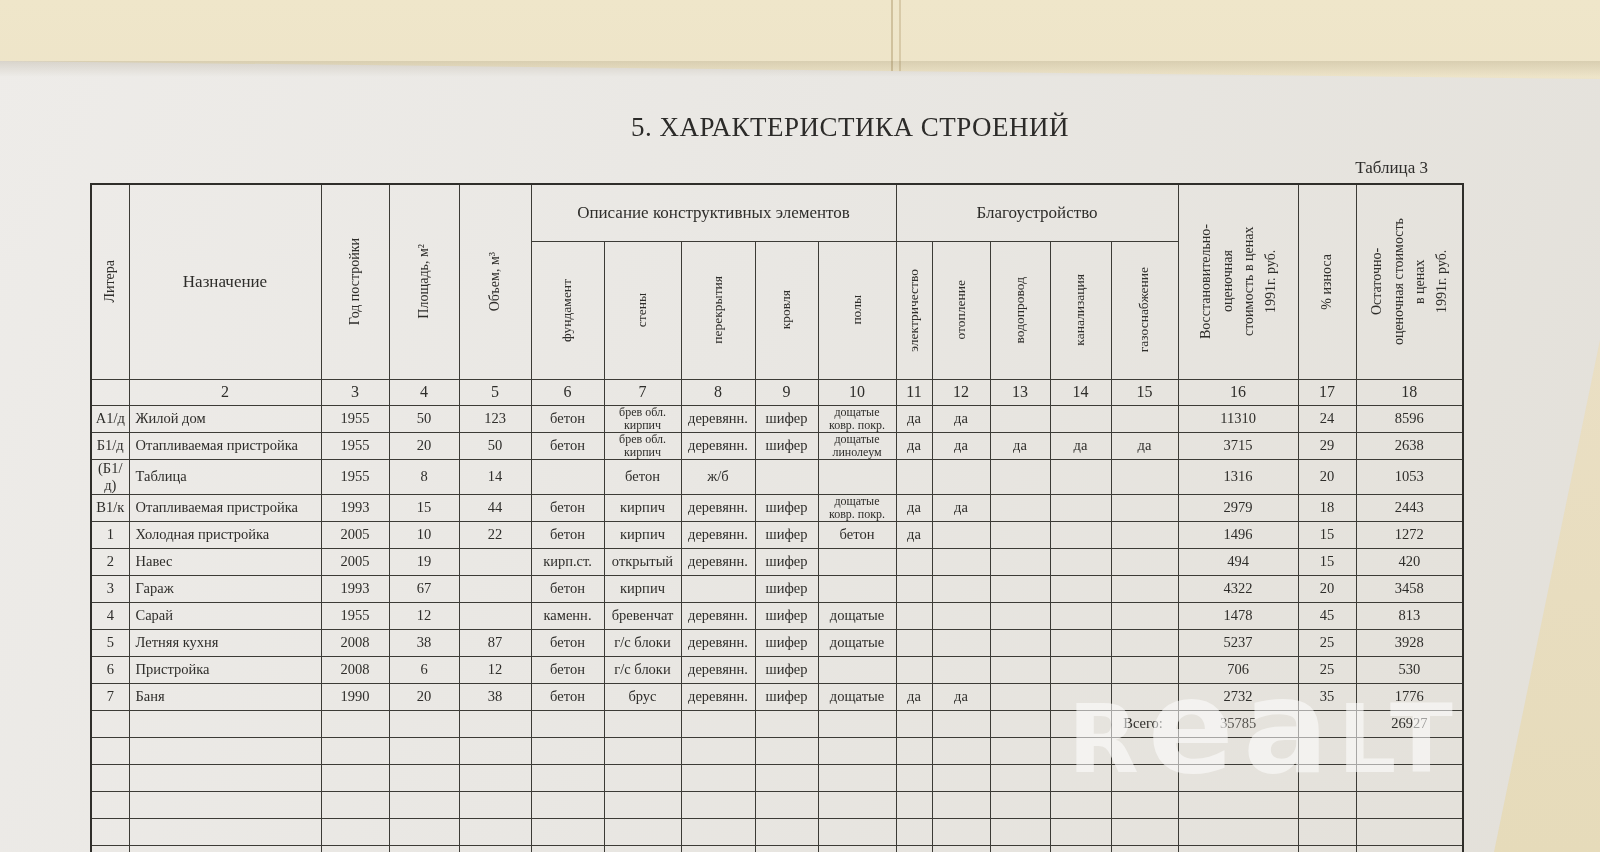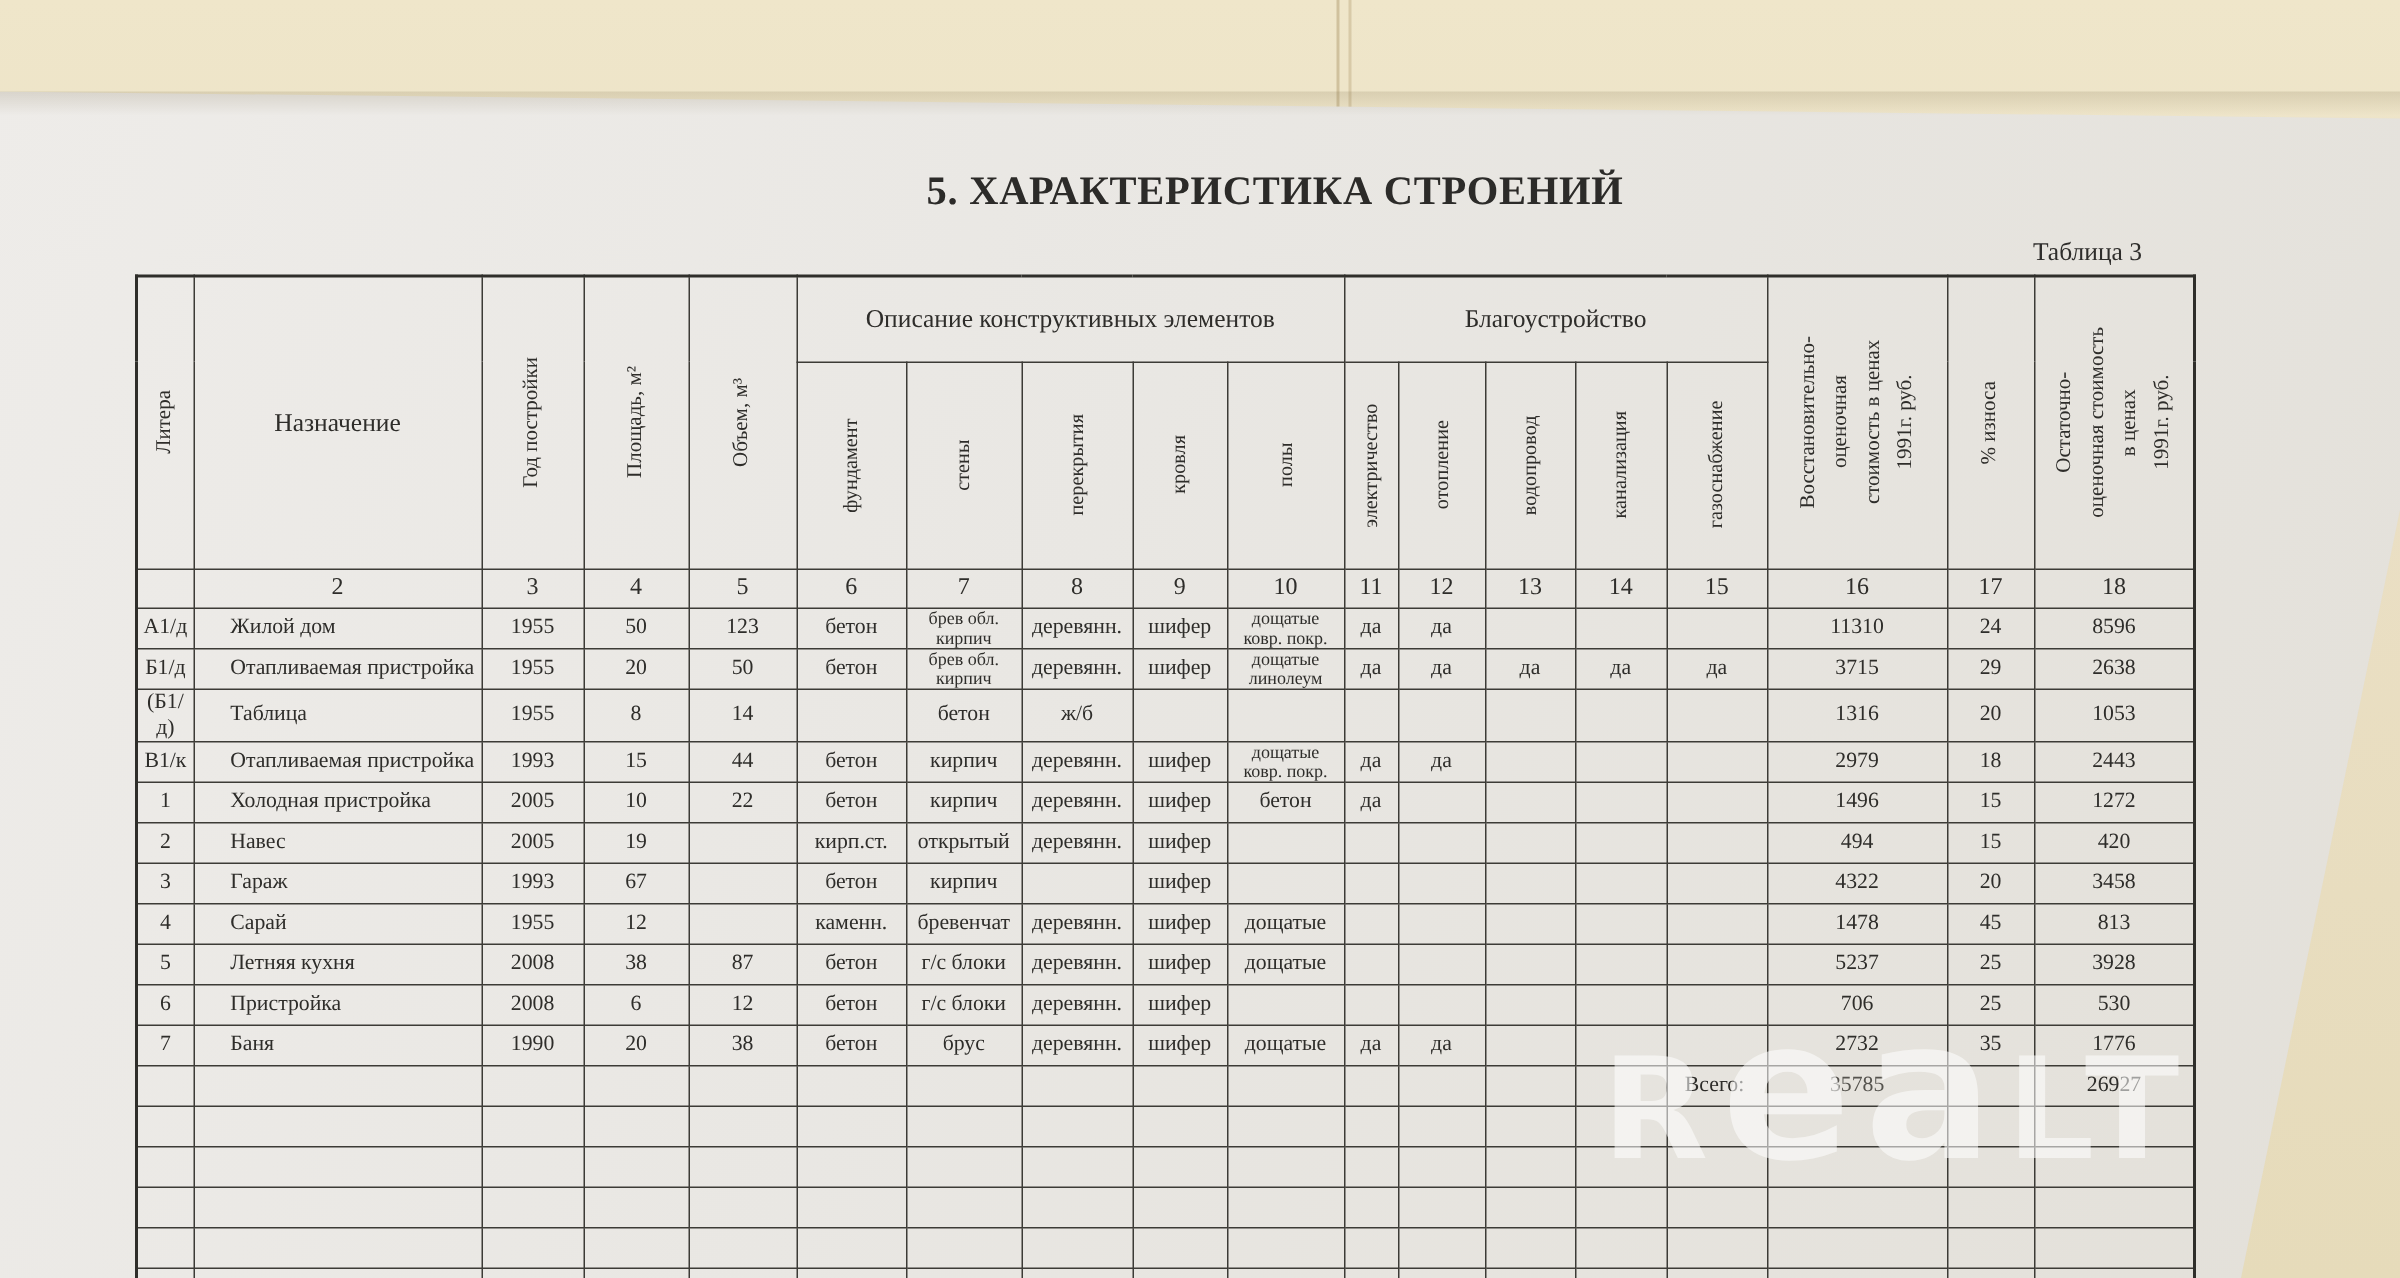--- a/index.html
+++ b/index.html
@@ -11,36 +11,36 @@
 
   #paper{position:absolute;left:0;top:0;width:1600px;height:852px;
          background:linear-gradient(115deg,#eeece9 0%,#e9e7e3 45%,#e3e0d9 100%);
          clip-path:polygon(0 61px,100% 79px,100% 340px,1494px 852px,0 852px);
          filter:drop-shadow(0 3px 5px rgba(110,92,52,.45));}
   #paper-shade{position:absolute;left:0;top:61px;width:1600px;height:16px;
          background:linear-gradient(180deg,rgba(120,105,70,.18),rgba(0,0,0,0));
          clip-path:inherit;}
 
   #page-title{position:absolute;left:850px;top:112px;transform:translateX(-50%);
-         font-size:27px;font-weight:bold;letter-spacing:.5px;color:#2c2b29;white-space:nowrap;}
+         font-size:27px;font-weight:normal;letter-spacing:.5px;color:#2c2b29;white-space:nowrap;}
   #table-label{position:absolute;left:1428px;top:158px;transform:translateX(-100%);
          font-size:17px;color:#2e2d2b;white-space:nowrap;}
 
   #table-wrap{position:absolute;left:90px;top:183px;}
   table{border-collapse:collapse;table-layout:fixed;width:1372px;border:2.5px solid #2f2e2a;}
   th,td{border:1.4px solid #3c3b36;padding:0 2px;color:#2e2d2a;font-weight:normal;overflow:hidden;}
   tr.band{height:57px;}
   th.group,th.flat{font-size:17px;}
   tr.rot-row{height:138px;}
   th.rot>div{writing-mode:vertical-rl;transform:rotate(180deg);margin:0 auto;
          font-size:13.5px;line-height:1.5;white-space:pre-line;text-align:center;}
   th.tall>div{font-size:14px;line-height:1.55;}
   tr.num-row td{height:25px;font-size:16px;text-align:center;}
   tbody td{height:26px;font-size:14.5px;text-align:center;}
-  td.c-naznachenie{text-align:left;padding-left:24px;}
+  td.c-naznachenie{text-align:left;padding-left:6px;}
   td.small{font-size:12px;line-height:1.08;white-space:pre-line;}
   td.total-label{text-align:center;padding-right:5px;font-size:14.5px;}
   td.faded{color:#55534e;font-family:Liberation Serif, serif;}
 
   #watermark{position:absolute;left:1068px;top:664px;z-index:5;
          font-family:"DejaVu Sans",sans-serif;font-weight:800;font-size:92px;line-height:1;
          letter-spacing:9px;color:rgba(255,255,255,0.55);white-space:nowrap;
          transform:scaleY(1.02);}
   #watermark .lc{font-size:1.38em;}
 </style>

